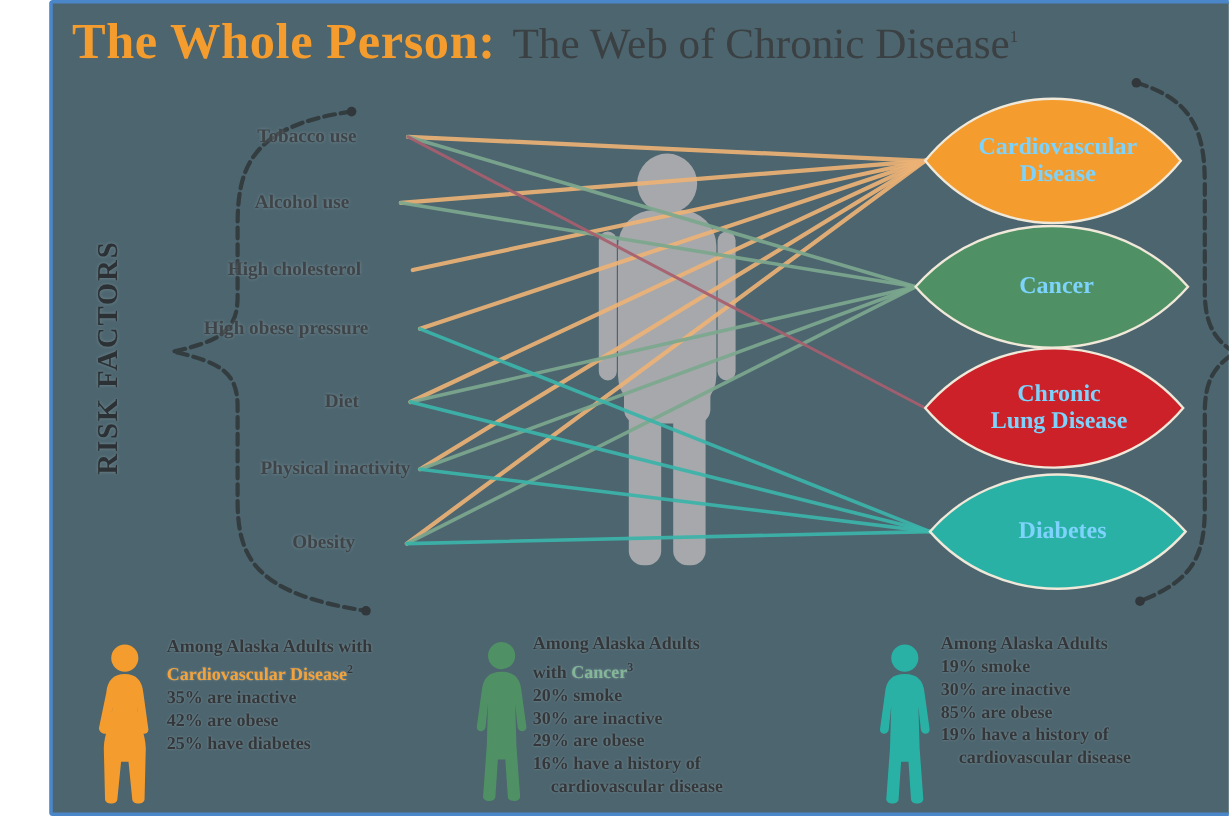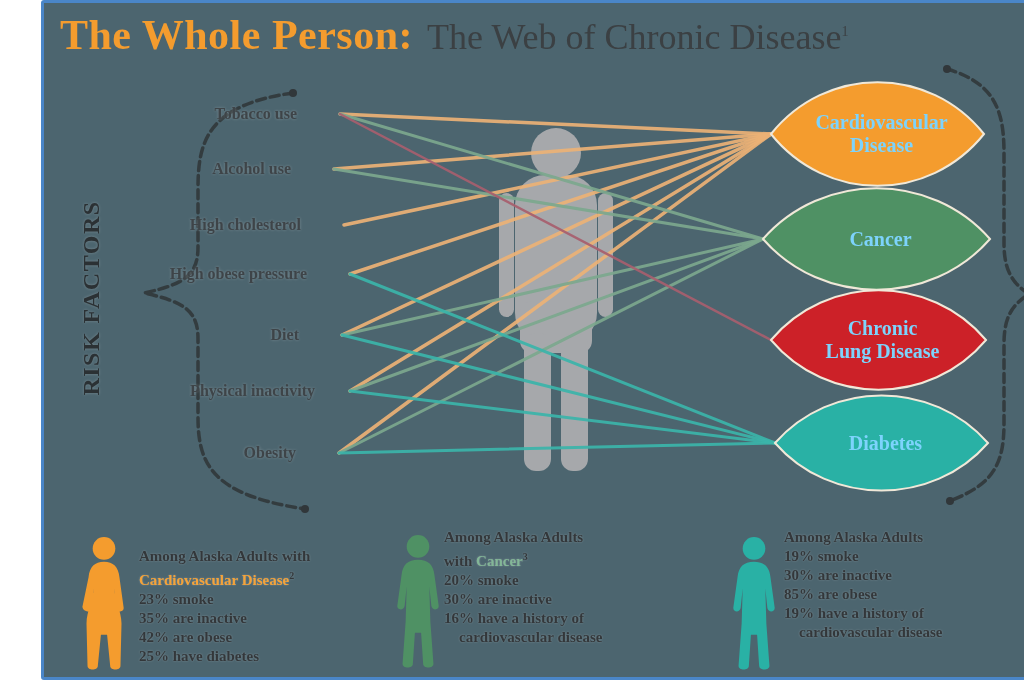--- a/index.html
+++ b/index.html
@@ -89,53 +89,53 @@
         <path d="M 731 440 C 786.38 376.52 888.62 376.52 944 440 C 888.62 503.48 786.38 503.48 731 440 Z" fill="#29b1a5" stroke="#f0e8d8" stroke-width="2"></path>
       </g>
   </svg>
 
   <div id="risk-labels">
       <div class="risk-label" style="right: 737px; top: 111px;">Tobacco use</div>
       <div class="risk-label" style="right: 743px; top: 166px; text-align: center;">Alcohol use</div>
       <div class="risk-label" style="right: 733px; top: 222px;">High cholesterol</div>
       <div class="risk-label" style="right: 727px; top: 271px;">High obese pressure</div>
       <div class="risk-label" style="right: 735px; top: 332px;">Diet</div>
-      <div class="risk-label" style="right: 719px; top: 388px;">Physical inactivity</div>
+      <div class="risk-label" style="right: 692px; top: 388px;">Physical inactivity</div>
       <div class="risk-label" style="right: 738px; top: 450px;">Obesity</div>
     </div>
   <div id="disease-labels">
       <div class="disease-label" style="left: 837.5px; top: 131px;">Cardiovascular
 Disease</div>
       <div class="disease-label" style="left: 836.5px; top: 236px;">Cancer</div>
       <div class="disease-label" style="left: 838.5px; top: 337px;">Chronic
 Lung Disease</div>
       <div class="disease-label" style="left: 841.5px; top: 440px;">Diabetes</div>
     </div>
   <div id="stats">
       <svg class="stat-figure" width="68" height="140" viewBox="0 0 64 136" style="left: 26px; top: 532px;">
         <circle cx="32" cy="13" r="11" fill="#f49c2e"></circle>
         <path d="M32 26 C41 26 46 31 47 41 L51 70 C52 75 45 76 44 71 L42 52 C42 62 49 74 49 86 L48 127 C48 132 38 132 38 127 L35 97 L29 97 L26 127 C26 132 16 132 16 127 L15 86 C15 74 22 62 22 52 L20 71 C19 76 12 75 11 70 L17 41 C18 31 23 26 32 26 Z" fill="#f49c2e"></path>
       </svg>
-      <div class="stat-text" style="left: 95px; top: 544px;">
+      <div class="stat-text" style="left: 95px; top: 527px;">
         <div>Among Alaska Adults with</div>
         <div><span></span><span style="color: rgb(245, 163, 57);">Cardiovascular Disease</span><sup>2</sup></div>
-        <div class="stat-line">23% smoke</div>
         <div class="stat-line">35% are inactive</div>
         <div class="stat-line">42% are obese</div>
         <div class="stat-line">25% have diabetes</div>
       </div>
       <svg class="stat-figure" width="68" height="140" viewBox="0 0 64 136" style="left: 340px; top: 530px;">
         <circle cx="32" cy="13" r="11" fill="#4f9164"></circle>
         <path d="M32 26 C42 26 47 31 48 41 L52 70 C53 75 46 76 45 71 L43 52 L44 86 L47 127 C47 132 37 132 37 127 L35 97 L29 97 L27 127 C27 132 17 132 17 127 L20 86 L21 52 L19 71 C18 76 11 75 12 70 L16 41 C17 31 22 26 32 26 Z" fill="#4f9164"></path>
       </svg>
       <div class="stat-text" style="left: 400px; top: 525px;">
         <div>Among Alaska Adults</div>
         <div><span>with </span><span style="color: rgb(131, 183, 151);">Cancer</span><sup>3</sup></div>
         <div class="stat-line">20% smoke</div>
         <div class="stat-line">30% are inactive</div>
+        <div class="stat-line">29% are obese</div>
         <div class="stat-line">16% have a history of</div>
         <div class="stat-line indent">cardiovascular disease</div>
       </div>
       <svg class="stat-figure" width="68" height="140" viewBox="0 0 64 136" style="left: 676px; top: 532px;">
         <circle cx="32" cy="13" r="11" fill="#29b1a5"></circle>
         <path d="M32 26 C42 26 47 31 48 41 L52 70 C53 75 46 76 45 71 L43 52 L44 86 L47 127 C47 132 37 132 37 127 L35 97 L29 97 L27 127 C27 132 17 132 17 127 L20 86 L21 52 L19 71 C18 76 11 75 12 70 L16 41 C17 31 22 26 32 26 Z" fill="#29b1a5"></path>
       </svg>
       <div class="stat-text" style="left: 740px; top: 525px;">
         <div>Among Alaska Adults</div>
         <div class="stat-line">19% smoke</div>

